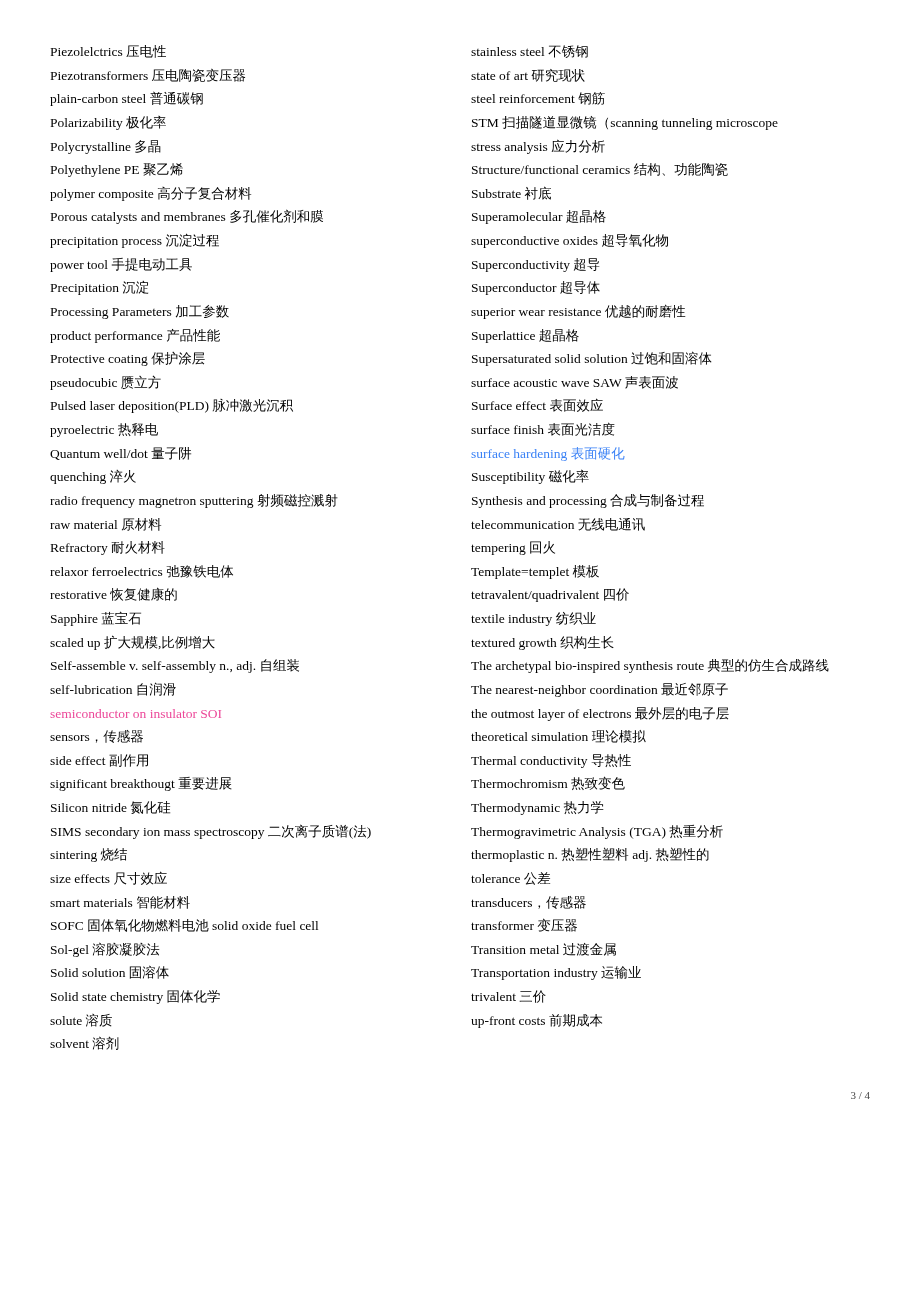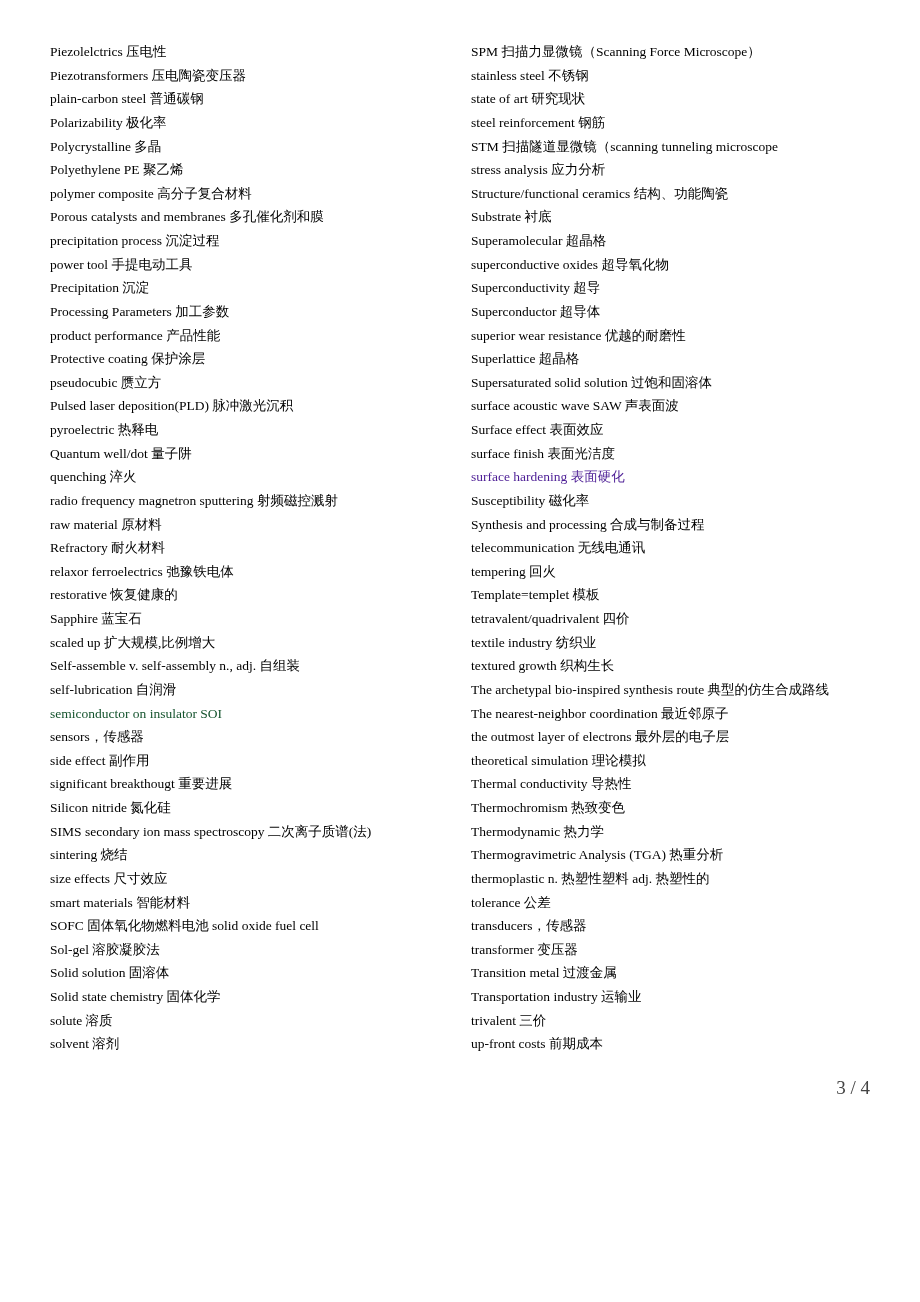--- a/index.html
+++ b/index.html
@@ -20,29 +20,29 @@
     .col {
       display: flex;
       flex-direction: column;
     }
     .item {
       font-size: 13.5px;
       line-height: 1.75;
       color: #000;
     }
     .item.red {
-      color: #14532d;
+      color: #ec4899;
     }
     .item.blue-link {
-      color: #4c1d95;
+      color: #3b82f6;
     }
     .page-number {
       text-align: right;
-      margin-top: 15px;
-      font-size: 19px;
+      margin-top: 30px;
+      font-size: 11px;
       color: #444;
     }
   </style>
 </head>
 <body>
 
 <div class="content">
   <div class="col" id="left-col">
       <div class="item">Piezolelctrics  压电性</div>
       <div class="item">Piezotransformers 压电陶瓷变压器</div>
@@ -82,21 +82,20 @@
       <div class="item">size effects  尺寸效应</div>
       <div class="item">smart materials 智能材料</div>
       <div class="item">SOFC 固体氧化物燃料电池 solid oxide fuel cell</div>
       <div class="item">Sol-gel  溶胶凝胶法</div>
       <div class="item">Solid solution  固溶体</div>
       <div class="item">Solid state chemistry  固体化学</div>
       <div class="item">solute  溶质</div>
       <div class="item">solvent  溶剂</div>
     </div>
   <div class="col" id="right-col">
-      <div class="item">SPM 扫描力显微镜（Scanning Force Microscope）</div>
       <div class="item">stainless steel  不锈钢</div>
       <div class="item">state of art  研究现状</div>
       <div class="item">steel reinforcement 钢筋</div>
       <div class="item">STM 扫描隧道显微镜（scanning tunneling microscope</div>
       <div class="item">stress analysis  应力分析</div>
       <div class="item">Structure/functional ceramics  结构、功能陶瓷</div>
       <div class="item">Substrate  衬底</div>
       <div class="item">Superamolecular  超晶格</div>
       <div class="item">superconductive oxides  超导氧化物</div>
       <div class="item">Superconductivity 超导</div>

